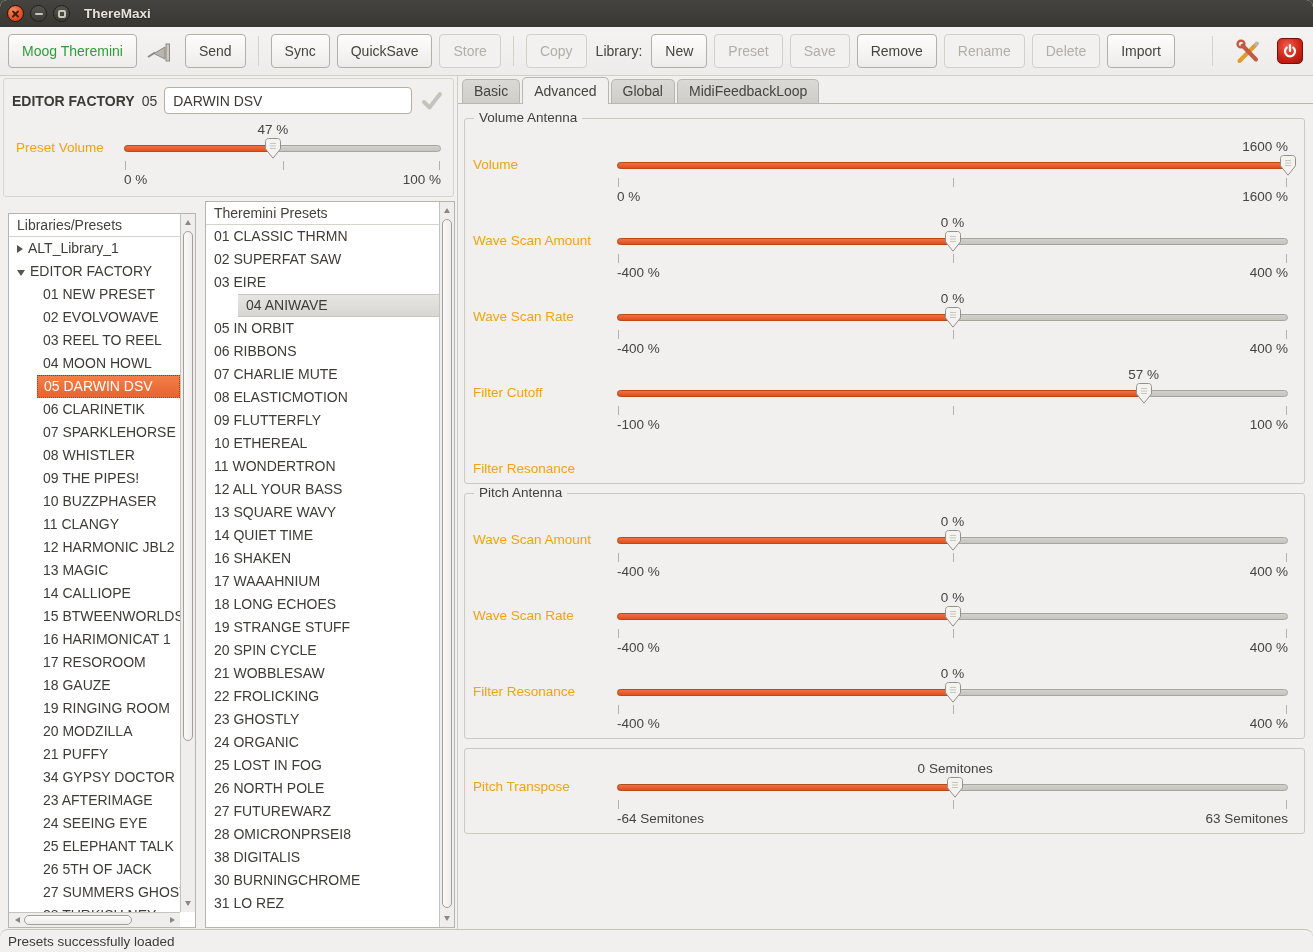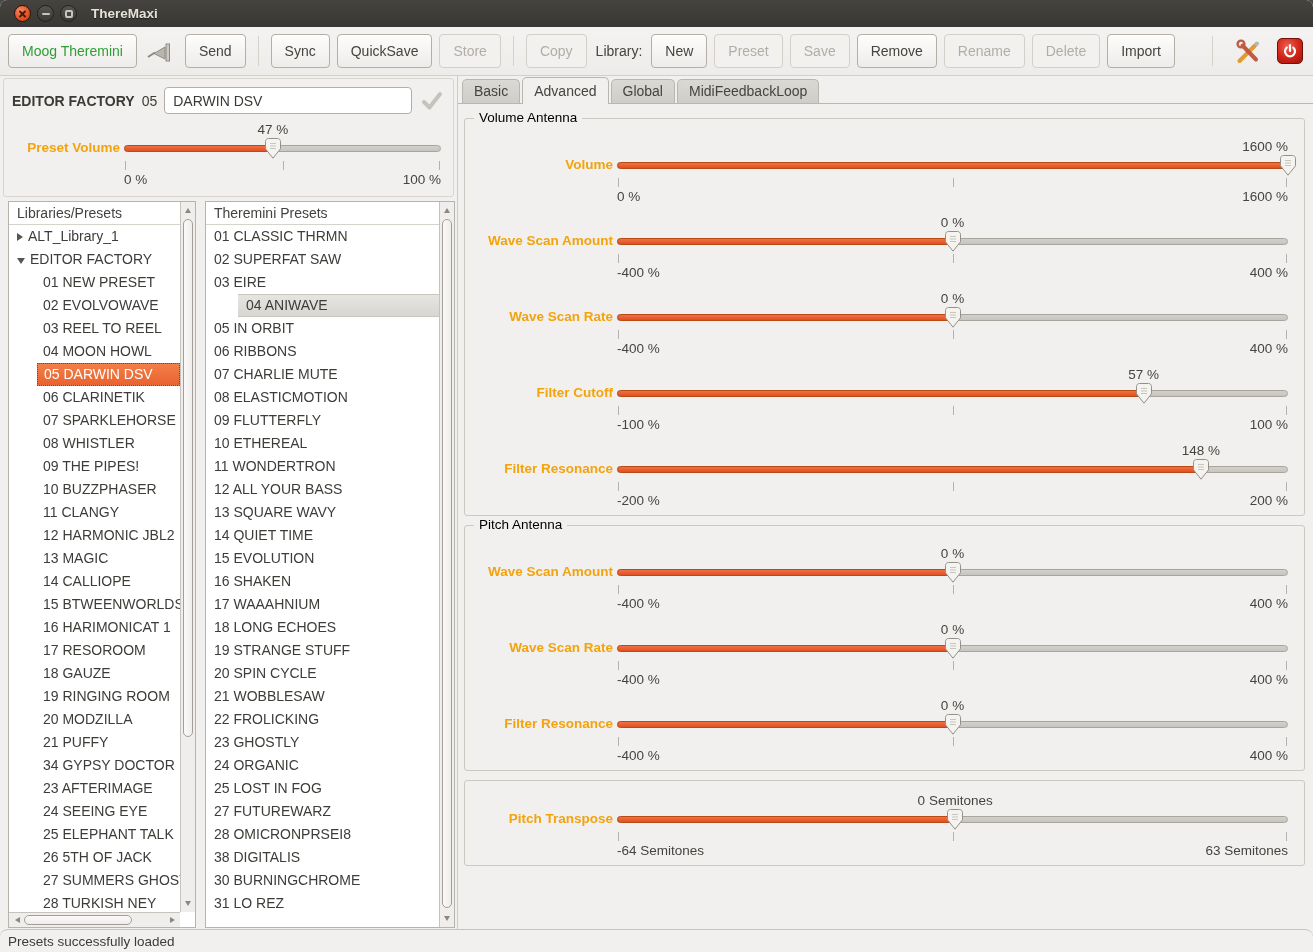--- a/index.html
+++ b/index.html
@@ -1,21 +1,21 @@
 <!DOCTYPE html>
 <html><head>
 <meta charset="utf-8">
 <style>
   html,body{margin:0;padding:0;background:#4a4843;}
   *{box-sizing:border-box;}
   body{width:1313px;height:952px;overflow:hidden;font-family:"Liberation Sans",sans-serif;}
   .window{width:1313px;height:952px;display:flex;flex-direction:column;background:#f1f0ee;border-radius:7px 7px 0 0;overflow:hidden;}
 
   
-  .titlebar{height:27px;flex:0 0 27px;background:linear-gradient(#45443f,#383733);display:flex;align-items:center;padding-left:14px;gap:6px;}
+  .titlebar{height:27px;flex:0 0 27px;background:linear-gradient(#45443f,#383733);display:flex;align-items:center;padding-left:7px;gap:6px;}
   .tb-btn{width:17px;height:17px;border-radius:50%;display:flex;align-items:center;justify-content:center;cursor:pointer;}
   .tb-btn.close{background:radial-gradient(circle at 35% 30%,#f58b63,#e briefcase 0,#e15022 60%,#c2410f);background:radial-gradient(circle at 35% 30%,#f58b63,#e15022 60%,#c2410f);border:1px solid #2c1207;}
   .tb-btn.min,.tb-btn.max{background:linear-gradient(#56544e,#3c3a35);border:1px solid #23221e;}
   .x-glyph{position:relative;width:9px;height:9px;display:block;}
   .x-glyph::before,.x-glyph::after{content:"";position:absolute;left:0;top:3.5px;width:9px;height:2px;background:#4a1a06;border-radius:1px;}
   .x-glyph::before{transform:rotate(45deg);}
   .x-glyph::after{transform:rotate(-45deg);}
   .min-glyph{display:block;width:8px;height:2px;background:#c9c5bc;border-radius:1px;}
   .max-glyph{display:block;width:8px;height:8px;border:2px solid #c9c5bc;border-radius:2px;}
   .win-title{color:#e6e2da;font-size:13.5px;font-weight:bold;margin-left:8px;text-shadow:0 1px 1px rgba(0,0,0,.5);}
@@ -36,38 +36,38 @@
   .left-panel{width:458px;flex:0 0 458px;border-right:1px solid #cfccc6;display:flex;flex-direction:column;min-height:0;}
   .left-top{margin:2px 3px 0 3px;border:1px solid #d8d5cf;border-radius:3px;padding:8px 8px 2px 8px;}
   .editor-row{display:flex;align-items:center;gap:7px;}
   .editor-lib{font-size:14px;font-weight:bold;color:#3b3a36;white-space:nowrap;}
   .editor-num{font-size:14px;color:#3b3a36;}
   .editor-input{flex:1;height:27px;border:1px solid #b3afa7;border-radius:4px;padding:0 8px;font-family:"Liberation Sans",sans-serif;font-size:14px;color:#3b3a36;background:#fff;outline:none;}
   .check-icon{flex:0 0 auto;}
 
   
   .srow{display:flex;margin-bottom:7px;}
-  .slabel{width:148px;flex:0 0 148px;padding:22px 4px 0 4px;font-size:13.5px;font-weight:bold;color:#f2a30d;white-space:nowrap;text-align:right;}
+  .slabel{width:148px;flex:0 0 148px;padding:22px 4px 0 4px;font-size:13.5px;font-weight:normal;color:#f2a30d;white-space:nowrap;}
   .srow.pv .slabel{width:112px;flex:0 0 112px;}
   .sarea{flex:1;position:relative;margin-right:4px;min-width:0;text-align:center;}
   .svalue{height:20px;position:relative;font-size:13.5px;color:#454440;}
   .svalue span{position:absolute;bottom:1px;white-space:nowrap;}
   .strackwrap{position:relative;height:21px;}
   .strack-bar{position:absolute;left:0;right:0;top:7px;height:7px;background:linear-gradient(#d2d0cb,#c7c5c0);border:1px solid #a9a59e;border-radius:4px;}
   .sfill{position:absolute;left:-1px;top:-1px;bottom:-1px;background:linear-gradient(#ef7047,#e05020);border:1px solid #b94a14;border-radius:4px;}
   .sthumb{position:absolute;top:0;width:16px;height:21px;margin-left:-8px;z-index:2;cursor:pointer;}
   .sticks{position:relative;height:9px;margin-top:2px;}
   .stick{position:absolute;top:0;width:1px;height:9px;background:#b5b2ab;}
   .stick.t0{left:1px;} .stick.t50{left:50%;} .stick.t100{right:1px;}
   .srange{display:flex;justify-content:space-between;font-size:13.5px;color:#454440;margin-top:2px;}
 
   
   .lists{flex:1;display:flex;gap:9px;padding:4px 0 1px 8px;min-height:0;}
   .list-box{position:relative;background:#fff;border:1px solid #b7b4ae;overflow:hidden;}
-  .tree-box{width:188px;flex:0 0 188px;}
+  .tree-box{width:188px;flex:0 0 188px;margin-top:12px;}
   .presets-box{width:250px;flex:0 0 250px;}
   .list-rows{position:absolute;left:0;top:0;right:15px;bottom:0;overflow:hidden;}
   .tree-box .list-rows{bottom:15px;}
   .lrow{height:23px;line-height:23px;padding-left:8px;font-size:14px;color:#3d3c38;white-space:nowrap;overflow:hidden;}
   .header-row{border-bottom:1px solid #d6d3cd;color:#43423e;}
   .tree-row{display:flex;align-items:center;gap:5px;}
   .tree-row.child{margin-left:28px;padding-left:6px;}
   .tree-row.selected{background:linear-gradient(#f28049,#e9622f);color:#fff;border:1px dotted #9c3f0c;line-height:21px;}
   .presets-box .lrow.selected{background:linear-gradient(#e7e5e2,#d8d6d1);border-top:1px solid #c9c6c0;border-bottom:1px solid #c9c6c0;line-height:21px;margin-left:32px;}
   .tri{display:inline-block;width:0;height:0;flex:0 0 auto;}
@@ -91,21 +91,21 @@
 
   
   .right-panel{flex:1;display:flex;flex-direction:column;min-height:0;background:#f1f0ee;}
   .tabs-row{height:27px;flex:0 0 27px;display:flex;align-items:flex-end;padding-left:4px;}
   .tab{height:24px;line-height:23px;padding:0 11px;border:1px solid #b9b6af;border-bottom:none;border-radius:5px 5px 0 0;background:linear-gradient(#dbd9d5,#cfcdc8);font-size:14px;color:#45443f;margin-right:2px;cursor:pointer;position:relative;}
   .tab.active{background:#f1f0ee;height:27px;line-height:26px;margin-bottom:-1px;z-index:3;}
   .tab-content{flex:1;border-top:1px solid #bab7b1;padding:3px 6px 0 4px;min-height:0;position:relative;z-index:1;}
   .group{position:relative;border:1px solid #ccc9c3;border-radius:3px;margin:9px 2px 8px 2px;padding:16px 12px 0 4px;}
   .group:first-child{margin-top:11px;}
   .group.untitled{padding-top:8px;}
-  .group-title{position:absolute;top:-9px;left:9px;background:#f1f0ee;padding:0 5px;font-size:13.5px;color:#000000;}
+  .group-title{position:absolute;top:-9px;left:9px;background:#f1f0ee;padding:0 5px;font-size:13.5px;color:#404040;}
 
   
   .statusbar{height:23px;flex:0 0 23px;background:#f1f0ee;border-top:1px solid #c7c4be;font-size:13.5px;color:#3c3b37;padding-left:8px;display:flex;align-items:center;border-radius:8px;}
 </style>
 </head>
 <body>
 
 <div class="window">
 
   <div class="titlebar">
@@ -335,31 +335,31 @@
               <div class="lrow">05 IN ORBIT</div>
               <div class="lrow">06 RIBBONS</div>
               <div class="lrow">07 CHARLIE MUTE</div>
               <div class="lrow">08 ELASTICMOTION</div>
               <div class="lrow">09 FLUTTERFLY</div>
               <div class="lrow">10 ETHEREAL</div>
               <div class="lrow">11 WONDERTRON</div>
               <div class="lrow">12 ALL YOUR BASS</div>
               <div class="lrow">13 SQUARE WAVY</div>
               <div class="lrow">14 QUIET TIME</div>
-              <div class="lrow">15 EVOLUTION</div>
               <div class="lrow">16 SHAKEN</div>
               <div class="lrow">17 WAAAHNIUM</div>
               <div class="lrow">18 LONG ECHOES</div>
               <div class="lrow">19 STRANGE STUFF</div>
               <div class="lrow">20 SPIN CYCLE</div>
               <div class="lrow">21 WOBBLESAW</div>
               <div class="lrow">22 FROLICKING</div>
               <div class="lrow">23 GHOSTLY</div>
               <div class="lrow">24 ORGANIC</div>
               <div class="lrow">25 LOST IN FOG</div>
+              <div class="lrow">26 NORTH POLE</div>
               <div class="lrow">27 FUTUREWARZ</div>
               <div class="lrow">28 OMICRONPRSEI8</div>
               <div class="lrow">38 DIGITALIS</div>
               <div class="lrow">30 BURNINGCHROME</div>
               <div class="lrow">31 LO REZ</div>
             </div>
           <div class="vscroll">
             <span class="sb-btn up">
                 <i class="arr-up"></i>
               </span>
@@ -482,43 +482,20 @@
         <i class="stick t100"></i>
       </div>
       <div class="srange">
         <span class="smin">-100 %</span>
         <span class="smax">100 %</span>
       </div>
     </div>
   </div>
               <div class="srow">
     <div class="slabel">Filter Resonance</div>
-    <div class="sarea">
-      <div class="svalue">
-                    <span style="left: 87%; transform: translateX(-50%);">148 %</span>
-                  </div>
-      <div class="strackwrap">
-        <div class="strack-bar">
-          <div class="sfill" style="width: calc(87% + 2px);"></div>
-        </div>
-        <svg class="sthumb" viewBox="0 0 16 21" style="left: 87%;">
-          <path d="M3.5 0.5 H12.5 C14.2 0.5 15.5 1.8 15.5 3.5 V10.8 L8 20.2 L0.5 10.8 V3.5 C0.5 1.8 1.8 0.5 3.5 0.5 Z" fill="#f4f3f0" stroke="#93908a"></path>
-          <path d="M5 5.5 H11 M5 8 H11 M5 10.5 H11" stroke="#c8c5bf" stroke-width="1" fill="none"></path>
-        </svg>
-      </div>
-      <div class="sticks">
-        <i class="stick t0"></i>
-        <i class="stick t50"></i>
-        <i class="stick t100"></i>
-      </div>
-      <div class="srange">
-        <span class="smin">-200 %</span>
-        <span class="smax">200 %</span>
-      </div>
-    </div>
   </div>
             </div>
             <div class="group">
               <div class="group-title">Pitch Antenna</div>
               <div class="srow">
     <div class="slabel">Wave Scan Amount</div>
     <div class="sarea">
       <div class="svalue">
                     <span style="left: 50%; transform: translateX(-50%);">0 %</span>
                   </div>

